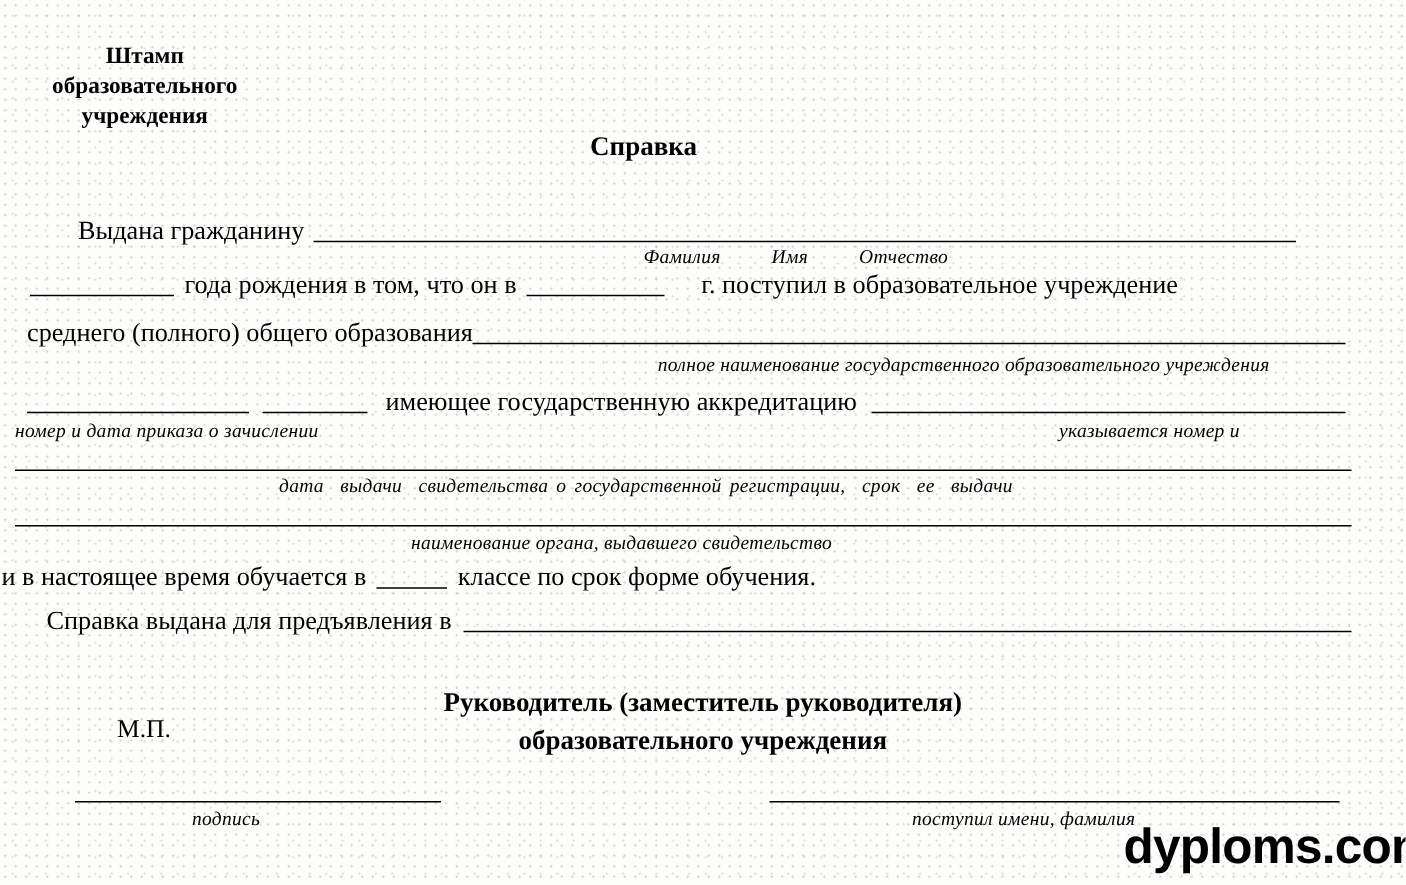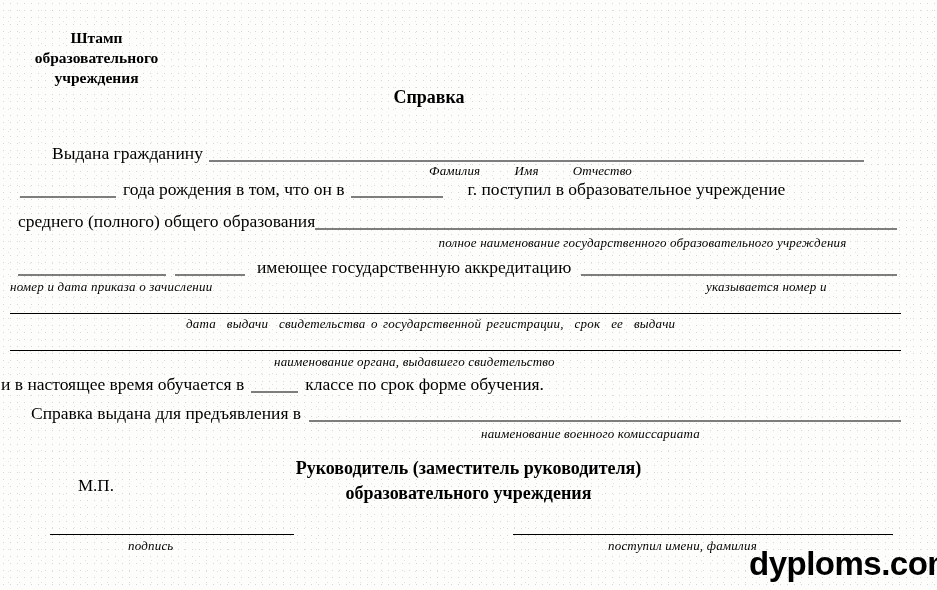--- a/index.html
+++ b/index.html
@@ -100,21 +100,20 @@
   <div class="row" style="left:1px;top:374px;">
     <span class="t">и в настоящее время обучается в</span>
     <span class="blank" style="width:47px;margin:0 7px;"></span>
     <span class="t">классе по срок форме обучения.</span>
   </div>
 
   <div class="row" style="left:31px;top:403px;width:870px;">
     <span class="t">Справка выдана для предъявления в</span>
     <span class="blank grow" style="margin-left:8px;"></span>
   </div>
-  <div class="hint" style="left:481px;top:427px;">наименование военного комиссариата</div>
 
   <div class="head">
     <div>Руководитель (заместитель руководителя)</div>
     <div>образовательного учреждения</div>
   </div>
 
   <div class="mp">М.П.</div>
 
   <div class="line" style="left:50px;top:518px;width:244px;height:16px;"></div>
   <div class="hint" style="left:128px;top:539px;">подпись</div>

